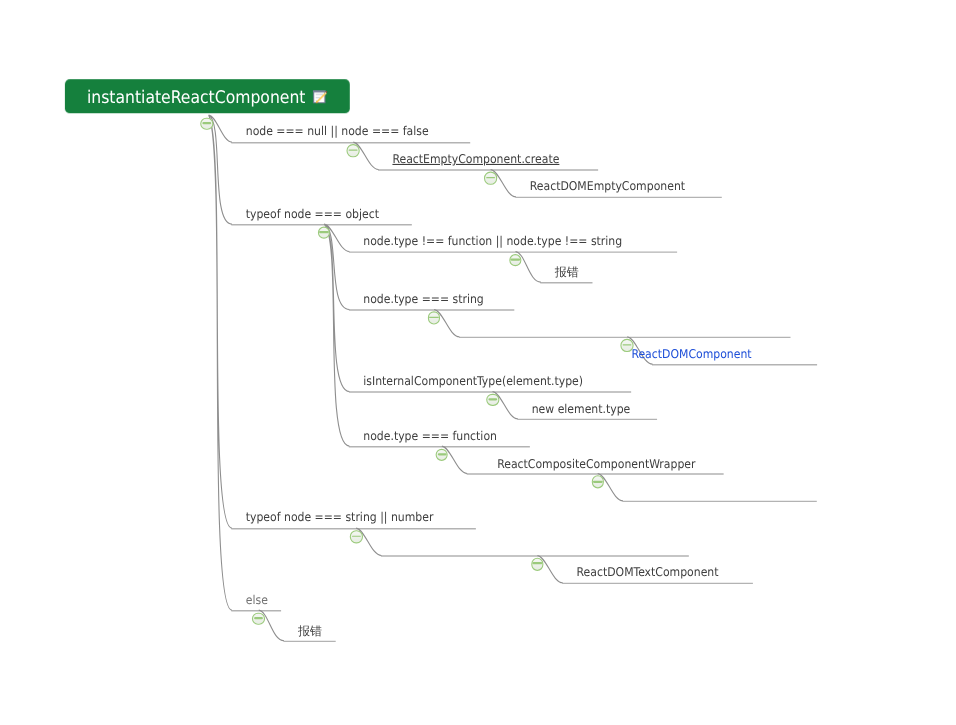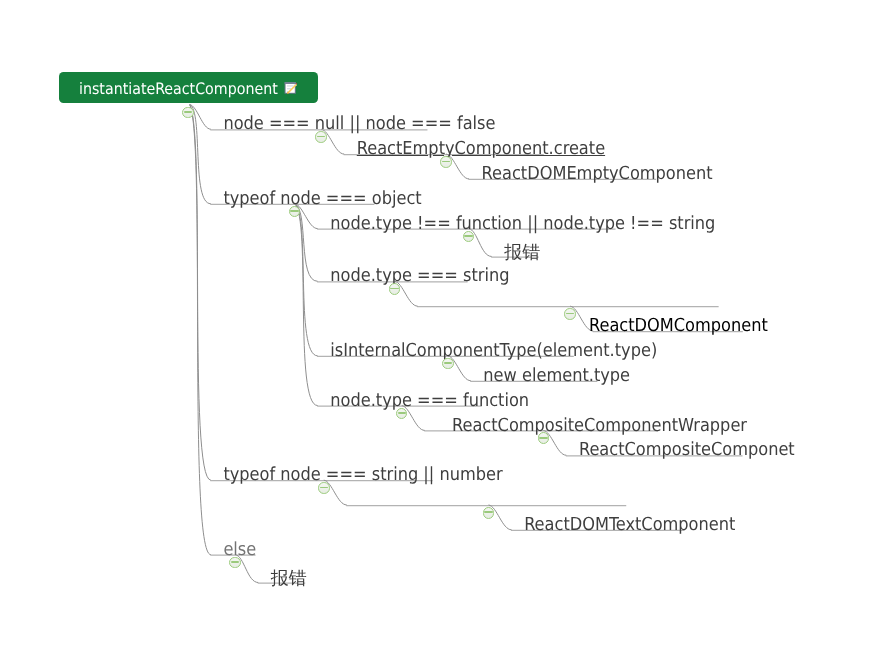--- a/index.html
+++ b/index.html
@@ -8,21 +8,21 @@
   body{width:869px;height:659px;background:#ffffff;overflow:hidden;
        font-family:"DejaVu Sans",sans-serif;font-stretch:condensed;-webkit-font-smoothing:antialiased;text-rendering:geometricPrecision;}
   #canvas{position:relative;width:869px;height:659px;
     transform:translateZ(0);-webkit-font-smoothing:antialiased;}
   #links{position:absolute;left:0;top:0;width:869px;height:659px;pointer-events:none;}
   .root-node{position:absolute;box-sizing:border-box;display:flex;align-items:center;
     opacity:0.9999;
     background:#f08a93;border-radius:4.5px;color:#ffffff;font-size:15.8px;white-space:nowrap;}
   .root-text{letter-spacing:0px;position:relative;top:1.4px;will-change:transform;}
   .root-icon{display:inline-block;margin-left:6.5px;line-height:0;}
-  .node{position:absolute;white-space:nowrap;color:#3e3e3e;font-size:18px;}
+  .node{position:absolute;white-space:nowrap;color:#3e3e3e;font-size:11px;}
   .toggle{position:absolute;width:11.5px;height:11.5px;border-radius:50%;box-sizing:border-box;
     border:1.45px solid #9bca7c;background:linear-gradient(180deg,#f4f7f2 0%,#e7ede3 100%);}
   .toggle i{position:absolute;left:0.55px;right:0.55px;top:3.45px;height:1.7px;border-radius:1px;
     background:#9bca7c;display:block;}
 </style>
 </head>
 <body>
 
 <div id="canvas">
 
@@ -86,21 +86,21 @@
   </div>
     <div class="node" style="left: 330.241px; top: 265.4px; color: rgb(62, 62, 62);">
     <span>node.type === string</span>
   </div>
     <div class="toggle" style="left: 388.905px; top: 283.35px; border-color: rgb(155, 202, 124);">
       <i style="background:#9bca7c"></i>
     </div>
     <div class="toggle" style="left: 564.442px; top: 308.2px; border-color: rgb(155, 202, 124);">
       <i style="background:#9bca7c"></i>
     </div>
-    <div class="node" style="left: 589px; top: 315.1px; color: #000000;">
+    <div class="node" style="left: 574px; top: 315.1px; color: #1d4ed8;">
     <span>ReactDOMComponent</span>
   </div>
     <div class="node" style="left: 330.241px; top: 339.95px; color: rgb(62, 62, 62);">
     <span>isInternalComponentType(element.type)</span>
   </div>
     <div class="toggle" style="left: 442.006px; top: 357.9px; border-color: rgb(155, 202, 124);">
       <i style="background:#9bca7c"></i>
     </div>
     <div class="node" style="left: 483.356px; top: 364.8px; color: rgb(62, 62, 62);">
     <span>new element.type</span>
@@ -110,23 +110,20 @@
   </div>
     <div class="toggle" style="left: 395.967px; top: 407.6px; border-color: rgb(155, 202, 124);">
       <i style="background:#9bca7c"></i>
     </div>
     <div class="node" style="left: 419px; top: 414.5px; color: rgb(62, 62, 62); margin-left: 33px;">
     <span>ReactCompositeComponentWrapper</span>
   </div>
     <div class="toggle" style="left: 537.591px; top: 432.45px; border-color: rgb(155, 202, 124);">
       <i style="background:#9bca7c"></i>
     </div>
-    <div class="node" style="left: 578.941px; top: 439.35px; color: rgb(62, 62, 62);">
-    <span>ReactCompositeComponet</span>
-  </div>
     <div class="node" style="left: 223.398px; top: 464.2px; color: rgb(62, 62, 62);">
     <span>typeof node === string || number</span>
   </div>
     <div class="toggle" style="left: 318px; top: 482.15px; border-color: rgb(155, 202, 124);">
       <i style="background:#9bca7c"></i>
     </div>
     <div class="toggle" style="left: 482.795px; top: 507px; border-color: rgb(155, 202, 124);">
       <i style="background:#9bca7c"></i>
     </div>
     <div class="node" style="left: 524.145px; top: 513.9px; color: rgb(62, 62, 62);">

